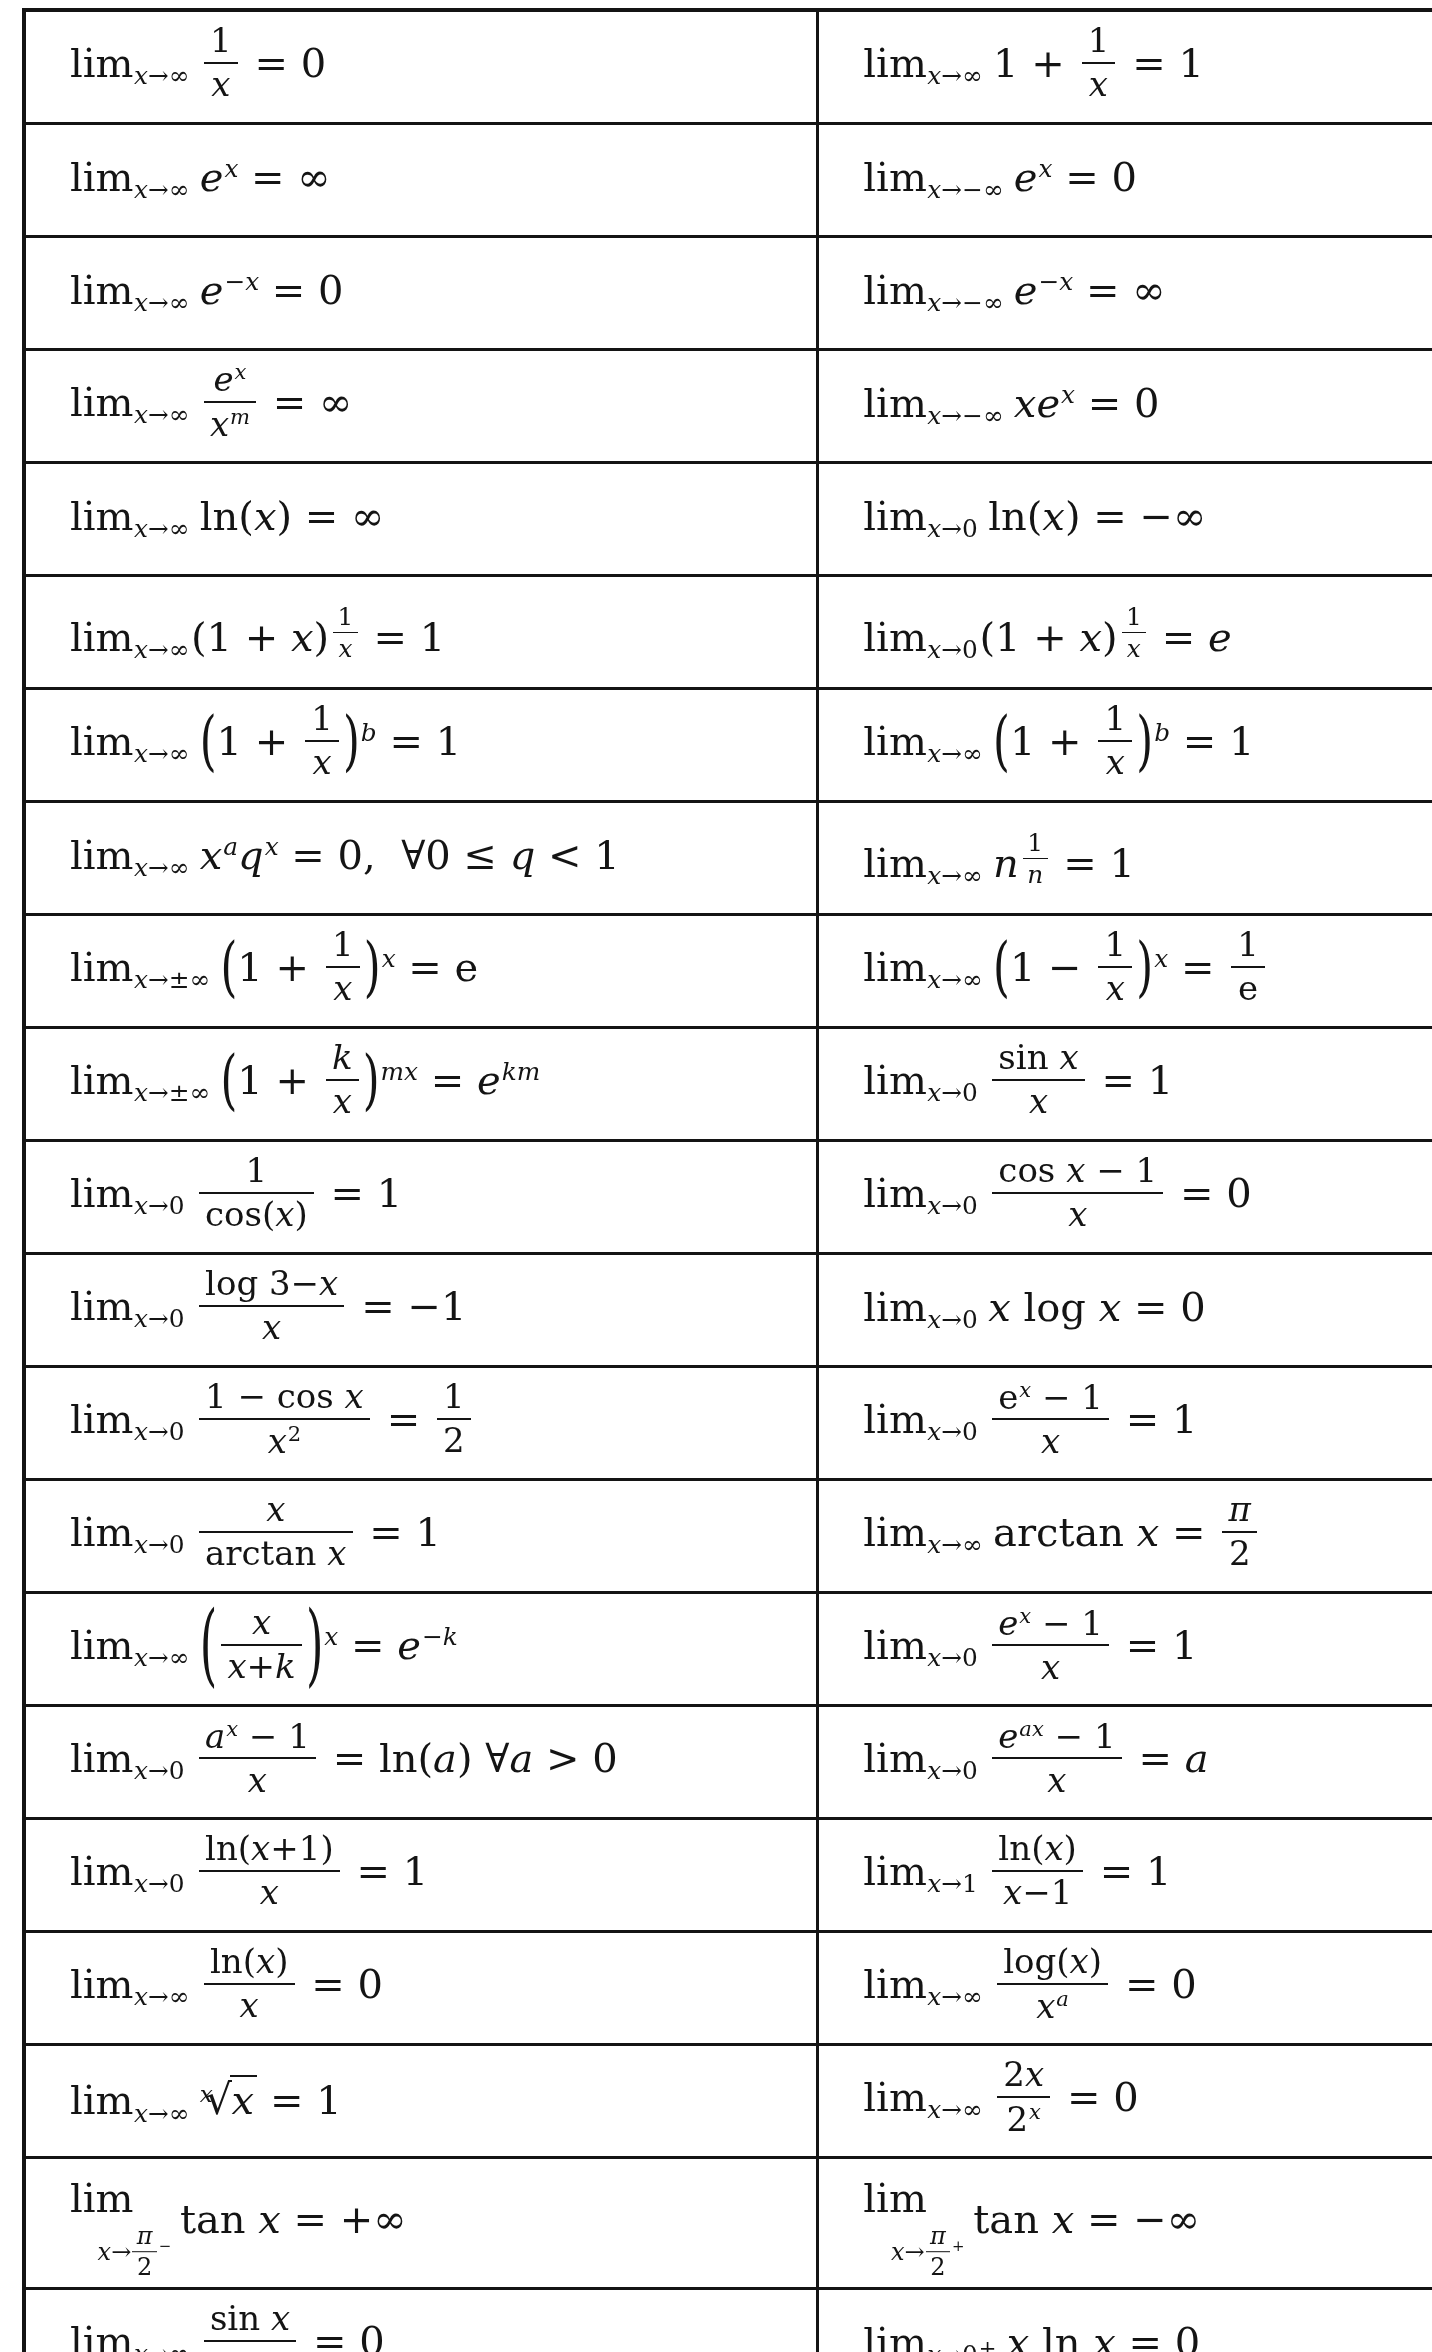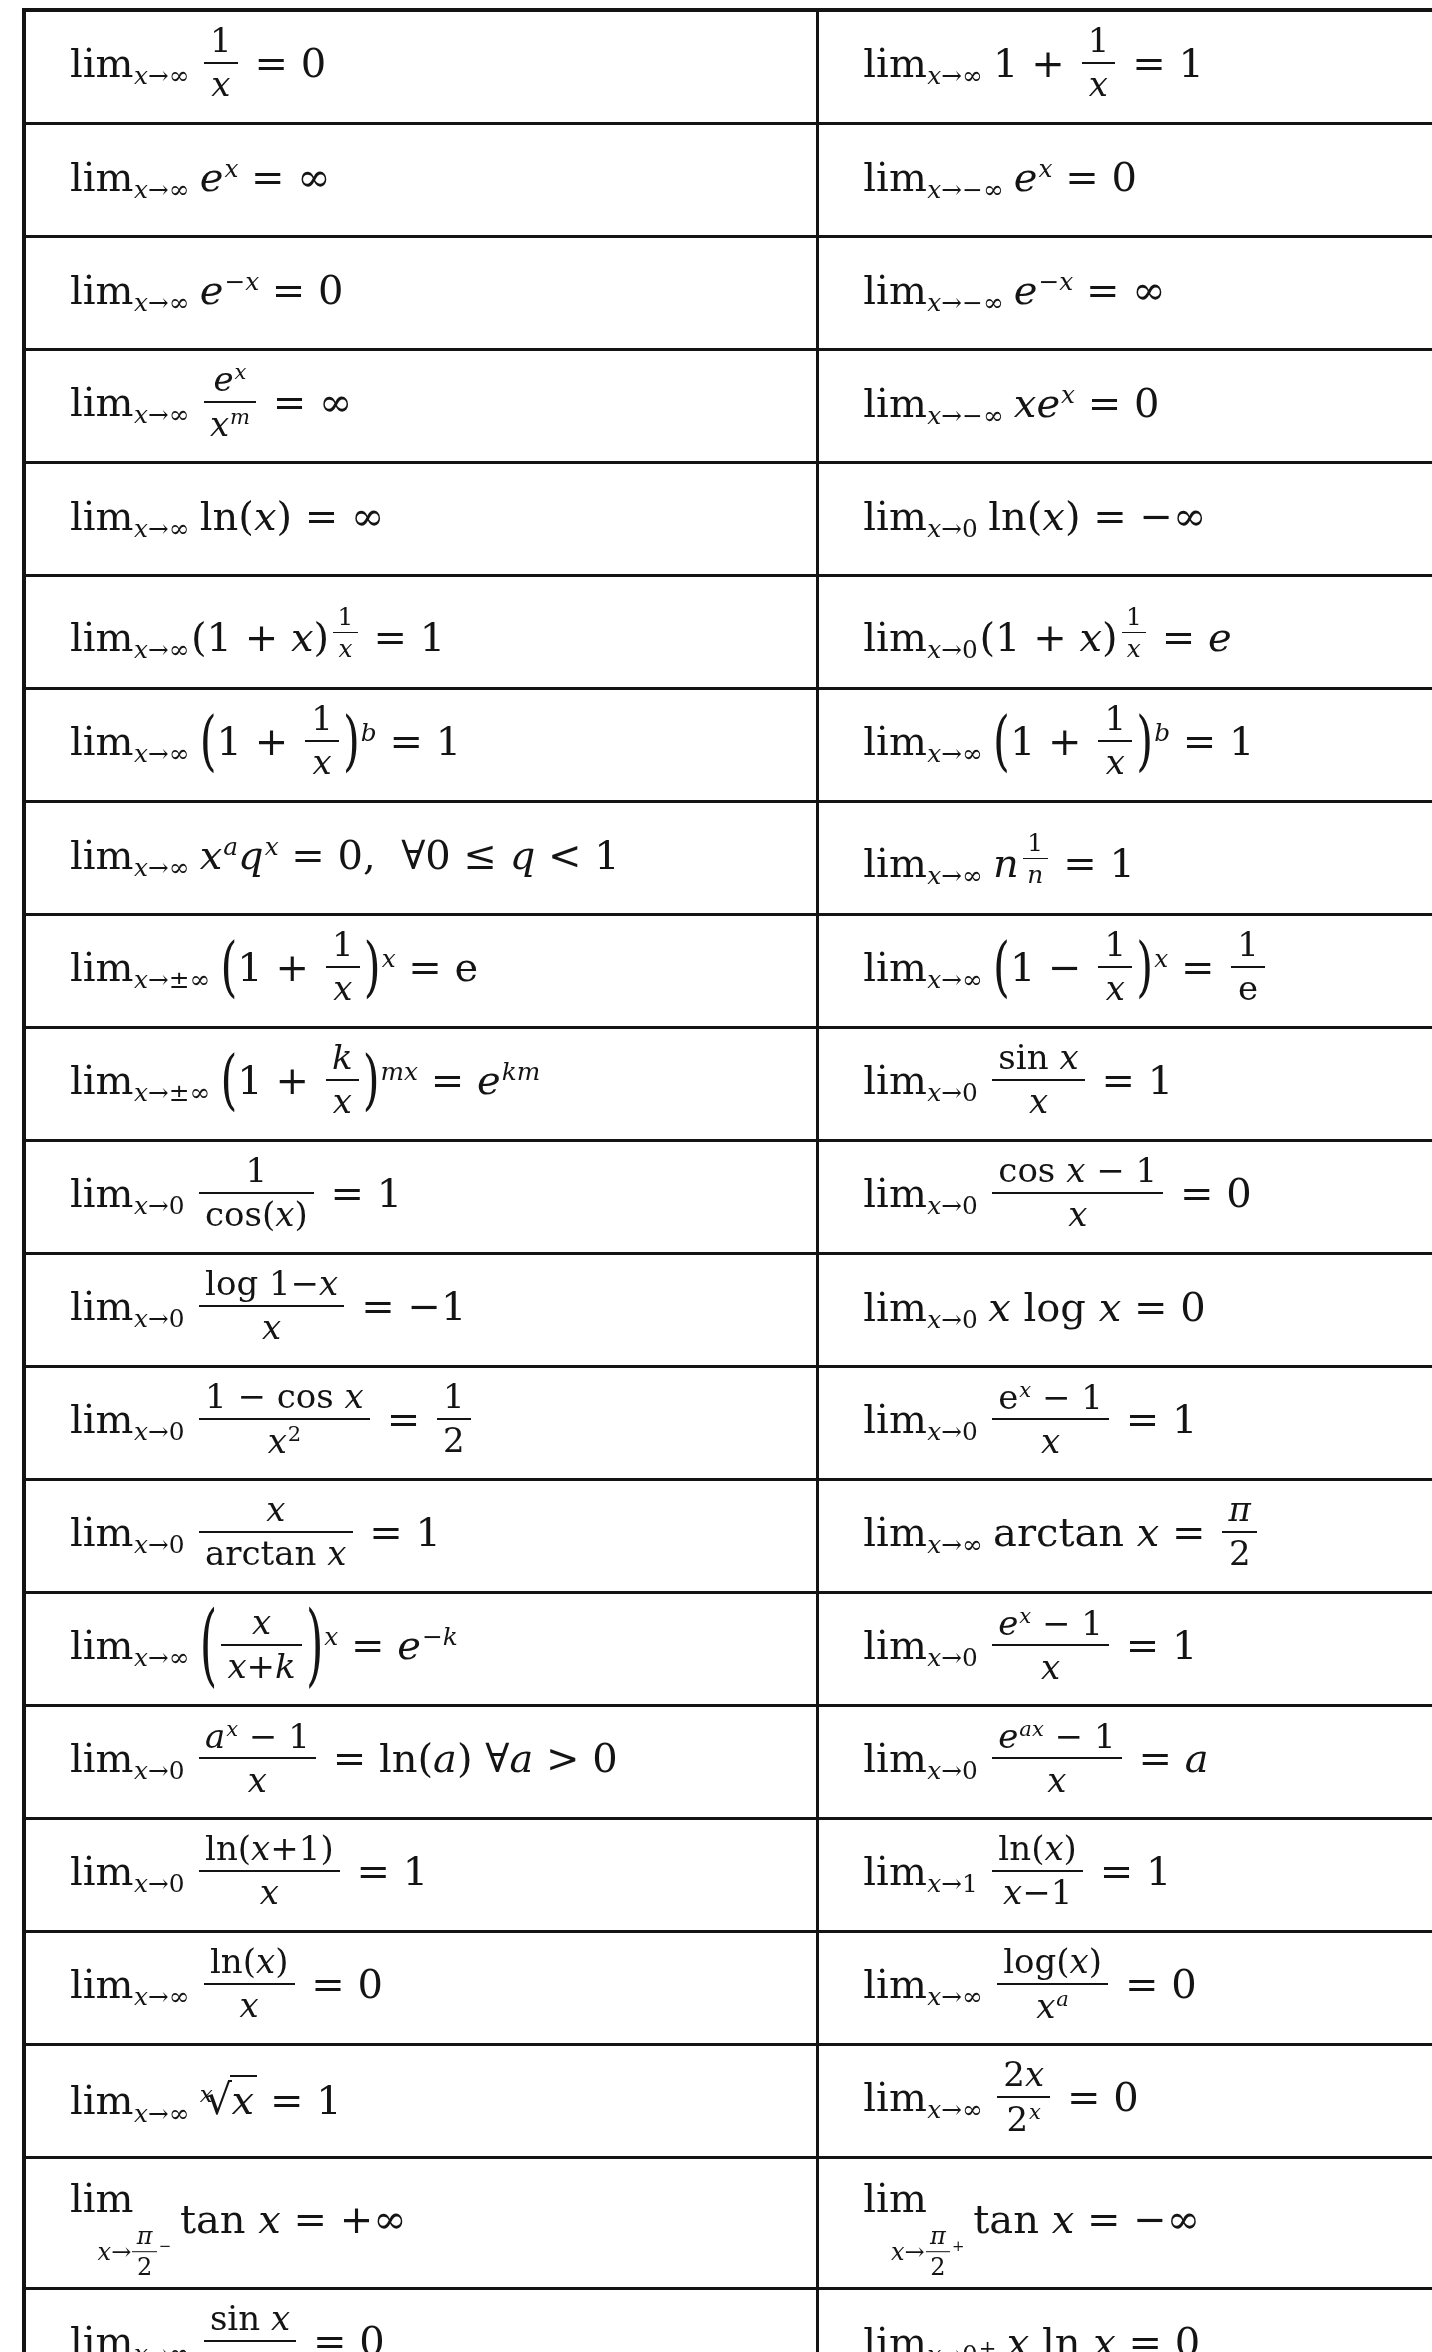--- a/index.html
+++ b/index.html
@@ -116,21 +116,21 @@
         </tr>
         <tr>
           <td><span class="math"><span class="rm">lim</span><span class="msub"><span class="itv">x</span><span class="rm">→±∞</span></span><span class="sp"></span><span class="bigp s1">(</span><span class="rm">1 + </span><span class="mfrac"><span class="fn"><span class="itv">k</span></span><span class="fd"><span class="itv">x</span></span></span><span class="bigp s1">)</span><span class="msup"><span class="itv">m</span><span class="itv">x</span></span><span class="rm"> = </span><span class="itv">e</span><span class="msup"><span class="itv">k</span><span class="itv">m</span></span></span></td>
           <td><span class="math"><span class="rm">lim</span><span class="msub"><span class="itv">x</span><span class="rm">→0</span></span><span class="sp"></span><span class="mfrac"><span class="fn"><span class="rm">sin </span><span class="itv">x</span></span><span class="fd"><span class="itv">x</span></span></span><span class="rm"> = 1</span></span></td>
         </tr>
         <tr>
           <td><span class="math"><span class="rm">lim</span><span class="msub"><span class="itv">x</span><span class="rm">→0</span></span><span class="sp"></span><span class="mfrac"><span class="fn"><span class="rm">1</span></span><span class="fd"><span class="rm">cos(</span><span class="itv">x</span><span class="rm">)</span></span></span><span class="rm"> = 1</span></span></td>
           <td><span class="math"><span class="rm">lim</span><span class="msub"><span class="itv">x</span><span class="rm">→0</span></span><span class="sp"></span><span class="mfrac"><span class="fn"><span class="rm">cos </span><span class="itv">x</span><span class="rm"> − 1</span></span><span class="fd"><span class="itv">x</span></span></span><span class="rm"> = 0</span></span></td>
         </tr>
         <tr>
-          <td><span class="math"><span class="rm">lim</span><span class="msub"><span class="itv">x</span><span class="rm">→0</span></span><span class="sp"></span><span class="mfrac"><span class="fn"><span class="rm">log 1−</span><span class="itv">x</span></span><span class="fd"><span class="itv">x</span></span></span><span class="rm"> = −1</span></span></td>
+          <td><span class="math"><span class="rm">lim</span><span class="msub"><span class="itv">x</span><span class="rm">→0</span></span><span class="sp"></span><span class="mfrac"><span class="fn"><span class="rm">log 3−</span><span class="itv">x</span></span><span class="fd"><span class="itv">x</span></span></span><span class="rm"> = −1</span></span></td>
           <td><span class="math"><span class="rm">lim</span><span class="msub"><span class="itv">x</span><span class="rm">→0</span></span><span class="sp"></span><span class="itv">x</span><span class="rm"> log </span><span class="itv">x</span><span class="rm"> = 0</span></span></td>
         </tr>
         <tr>
           <td><span class="math"><span class="rm">lim</span><span class="msub"><span class="itv">x</span><span class="rm">→0</span></span><span class="sp"></span><span class="mfrac"><span class="fn"><span class="rm">1 − cos </span><span class="itv">x</span></span><span class="fd"><span class="itv">x</span><span class="msup"><span class="rm">2</span></span></span></span><span class="rm"> = </span><span class="mfrac"><span class="fn"><span class="rm">1</span></span><span class="fd"><span class="rm">2</span></span></span></span></td>
           <td><span class="math"><span class="rm">lim</span><span class="msub"><span class="itv">x</span><span class="rm">→0</span></span><span class="sp"></span><span class="mfrac"><span class="fn"><span class="rm">e</span><span class="msup"><span class="itv">x</span></span><span class="rm"> − 1</span></span><span class="fd"><span class="itv">x</span></span></span><span class="rm"> = 1</span></span></td>
         </tr>
         <tr>
           <td><span class="math"><span class="rm">lim</span><span class="msub"><span class="itv">x</span><span class="rm">→0</span></span><span class="sp"></span><span class="mfrac"><span class="fn"><span class="itv">x</span></span><span class="fd"><span class="rm">arctan </span><span class="itv">x</span></span></span><span class="rm"> = 1</span></span></td>
           <td><span class="math"><span class="rm">lim</span><span class="msub"><span class="itv">x</span><span class="rm">→∞</span></span><span class="sp"></span><span class="rm">arctan </span><span class="itv">x</span><span class="rm"> = </span><span class="mfrac"><span class="fn"><span class="itv">π</span></span><span class="fd"><span class="rm">2</span></span></span></span></td>
         </tr>

